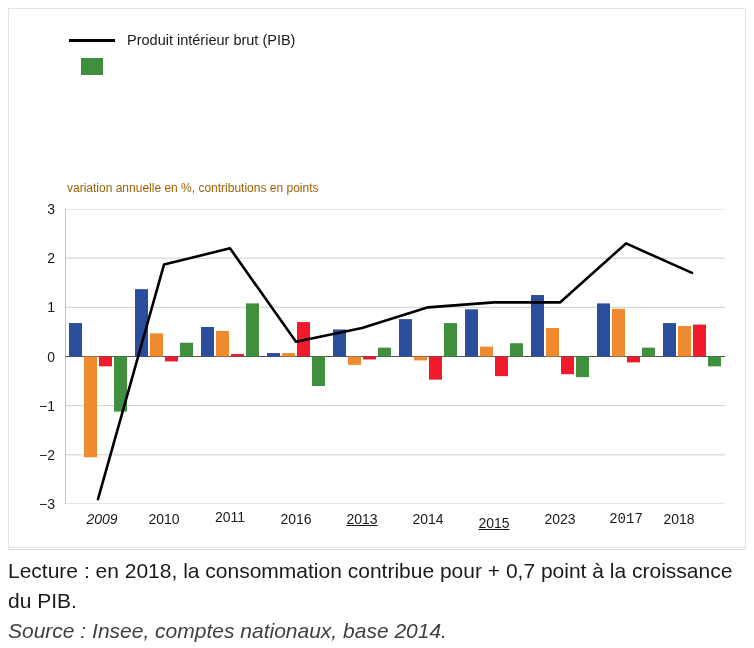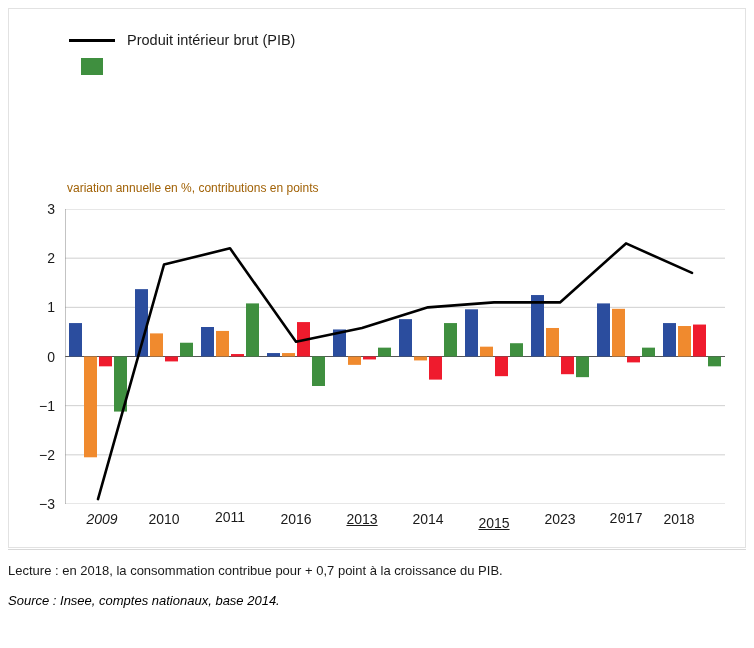--- a/index.html
+++ b/index.html
@@ -122,27 +122,27 @@
     white-space: nowrap;
   }
   
   .footer {
     position: absolute;
     left: 8px;
     top: 556px;
     width: 730px;
   }
   .footer-line {
-    font-size: 13px;
+    font-size: 21px;
     color: #1a1a1a;
     line-height: 30px;
   }
   .footer-line.source {
     font-style: italic;
-    color: #000000;
+    color: #404040;
   }
   .divider {
     position: absolute;
     left: 8px;
     top: 549px;
     width: 738px;
     height: 1px;
     background: #d8d8d8;
   }
 </style>

